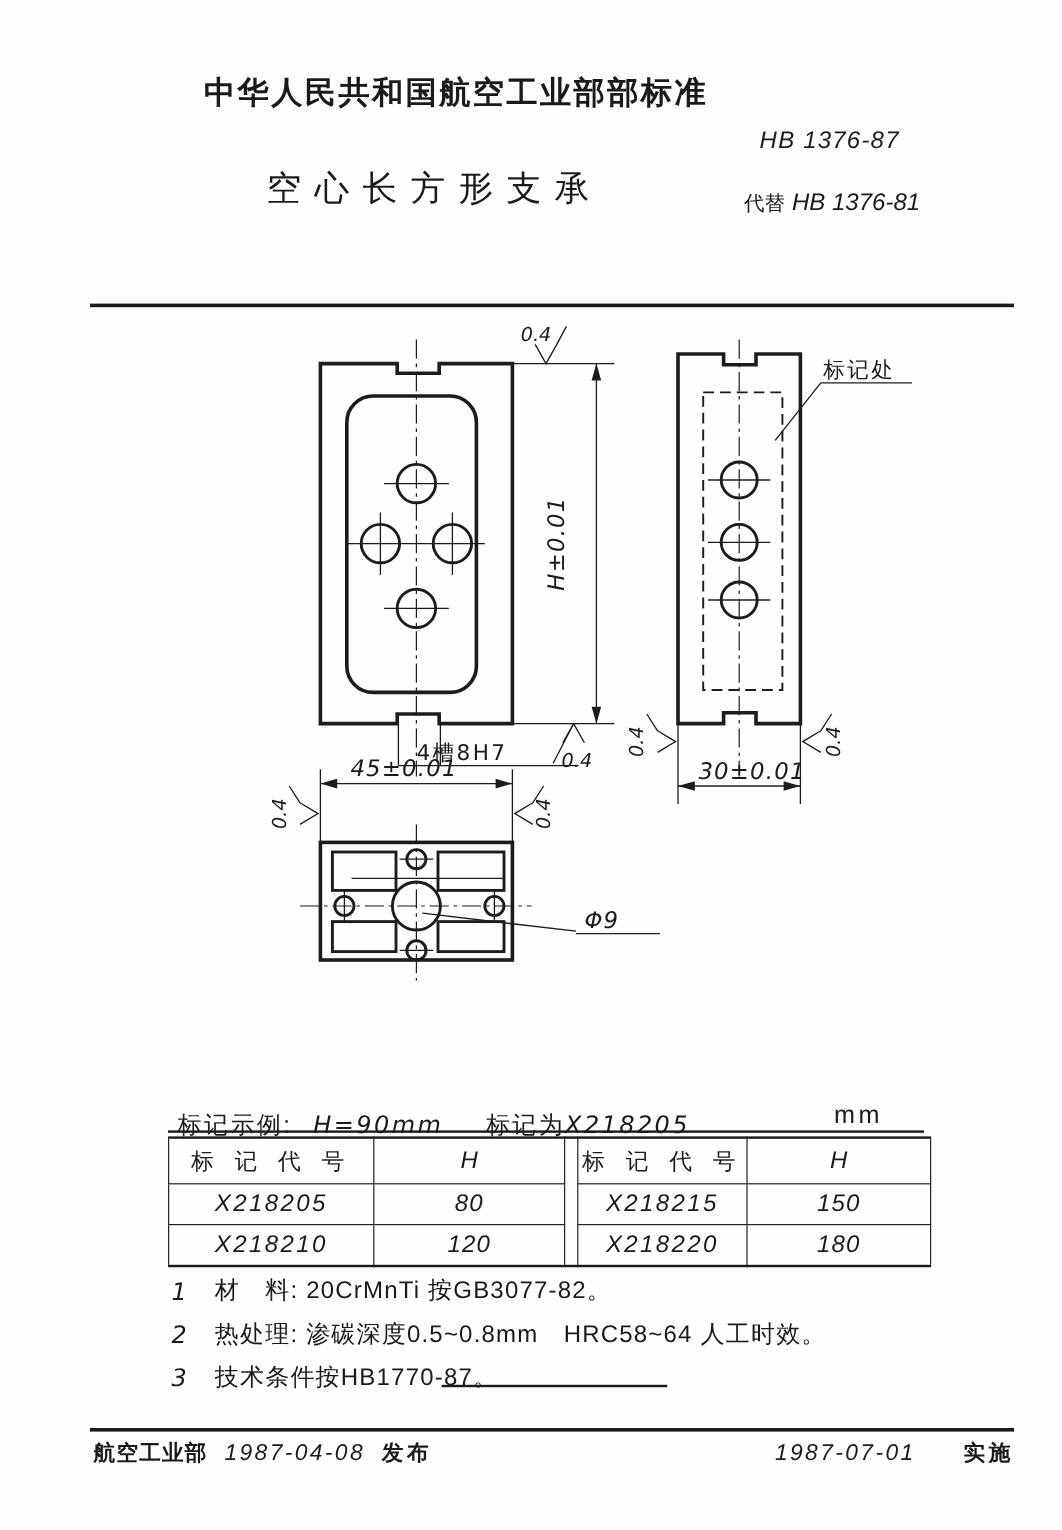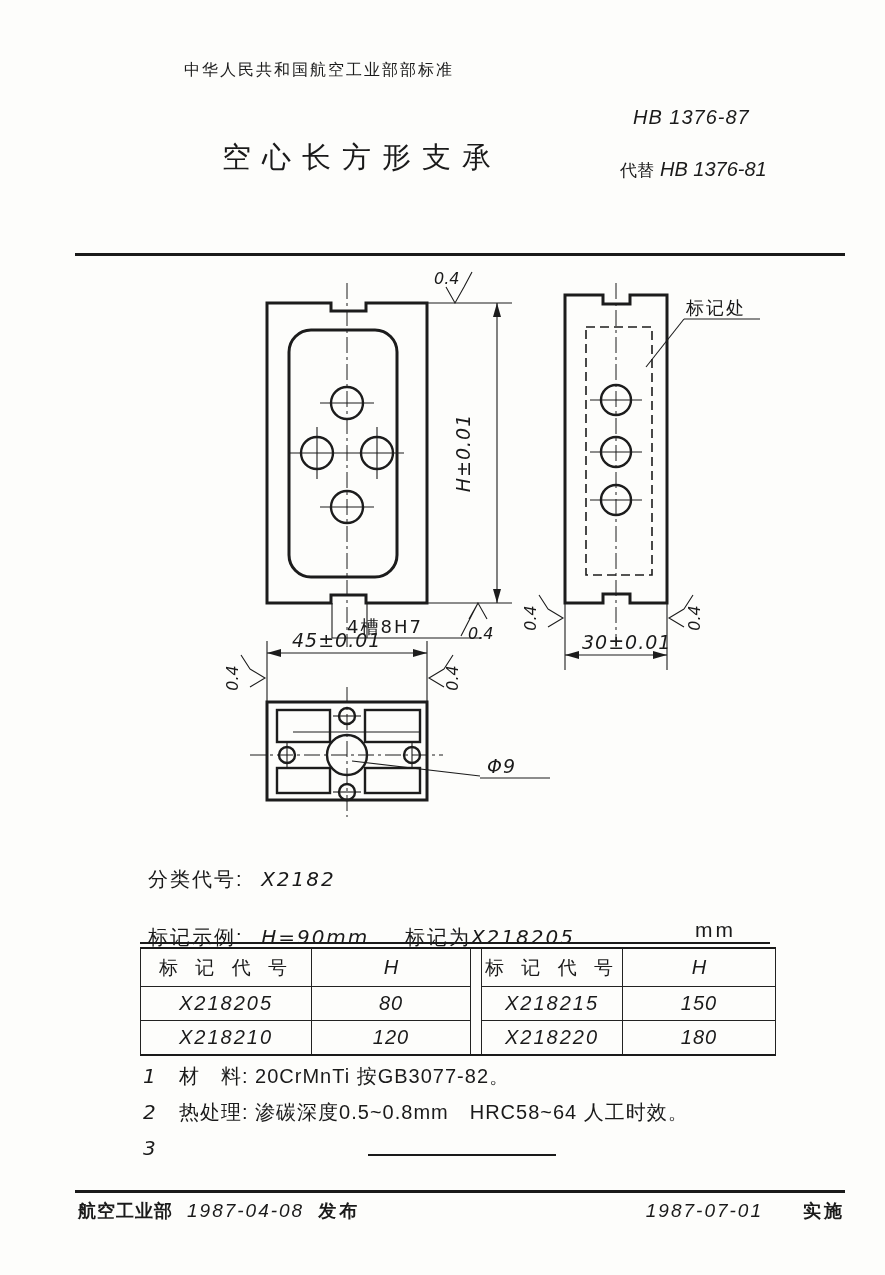--- a/index.html
+++ b/index.html
@@ -4,21 +4,21 @@
 <style>
   html,body { margin:0; padding:0; background:#e8e8e8; }
   .page {
     position:relative; width:885px; height:1275px; margin:0 auto;
     background:#fdfdfb; color:#1a1a1a; overflow:hidden;
     font-family:"Liberation Sans","DejaVu Sans",sans-serif;
   }
   .abs { position:absolute; }
   .cjk { font-family:"Liberation Sans","DejaVu Sans",sans-serif; }
   .hand { font-style:italic; font-family:"DejaVu Sans",sans-serif; }
-  .header-title { left:184px; top:60px; font-size:16px; font-weight:normal; letter-spacing:2px; }
+  .header-title { left:170px; top:60px; font-size:26px; font-weight:bold; letter-spacing:2px; }
   .standard-no { left:633px; top:106px; font-size:20px; letter-spacing:1px; font-style:italic; }
   .doc-title { left:222px; top:138px; font-size:29px; letter-spacing:11px; }
   .replaces { left:620px; top:158px; font-size:17px; }
   .replaces .no { font-size:20px; font-style:italic; margin-left:6px; }
   .rule { background:#1a1a1a; }
   .top-rule { left:75px; top:253px; width:770px; height:3px; }
   .spec-line1 { left:148px; top:866px; font-size:20px; letter-spacing:2px; }
   .spec-line2 { left:148px; top:924px; font-size:20px; letter-spacing:2px; }
   .spec-line1 .val, .spec-line2 .val { font-style:italic; letter-spacing:2px; margin-left:10px; }
   .spec-line2 .mark { margin-left:28px; }
@@ -170,24 +170,20 @@
       <polygon class="arrow" points="427,398 413,394 413,402"></polygon>
       <text class="dim" x="292" y="392">45±0.01</text>
 
       <path class="thin" d="M250,414 L265,423 L250,432 M250,414 L241,400"></path>
       <text class="fin" transform="rotate(-90 238 423)" x="238" y="423" text-anchor="middle">0.4</text>
       <path class="thin" d="M444,414 L429,423 L444,432 M444,414 L453,400"></path>
       <text class="fin" transform="rotate(-90 458 423)" x="458" y="423" text-anchor="middle">0.4</text>
     </g>
   </svg>
 
-  <div class="abs spec-line1">
-    <span class="cjk">分类代号:</span>
-    <span class="val hand">X2182</span>
-  </div>
   <div class="abs spec-line2">
     <span class="cjk">标记示例:</span>
     <span class="val hand">H=90mm</span>
     <span class="mark"><span class="cjk">标记为</span><span class="code hand">X218205</span></span>
   </div>
   <div class="abs unit">mm</div>
 
   <div class="abs rule table-topline"></div>
 
   <table class="size-table">
@@ -218,20 +214,21 @@
     <div class="note">
       <span class="n hand">1</span>
       <span class="cjk">材　料: 20CrMnTi 按GB3077-82。</span>
     </div>
     <div class="note">
       <span class="n hand">2</span>
       <span class="cjk">热处理: 渗碳深度0.5~0.8mm　HRC58~64 人工时效。</span>
     </div>
     <div class="note">
       <span class="n hand">3</span>
+      <span class="cjk">技术条件按HB1770-87。</span>
     </div>
   </div>
 
   <div class="abs rule short-rule"></div>
 
   <div class="abs rule footer-rule"></div>
   <div class="abs footer">
     <div class="lf">
       <span class="issuer cjk">航空工业部</span>
       <span class="date">1987-04-08</span>

